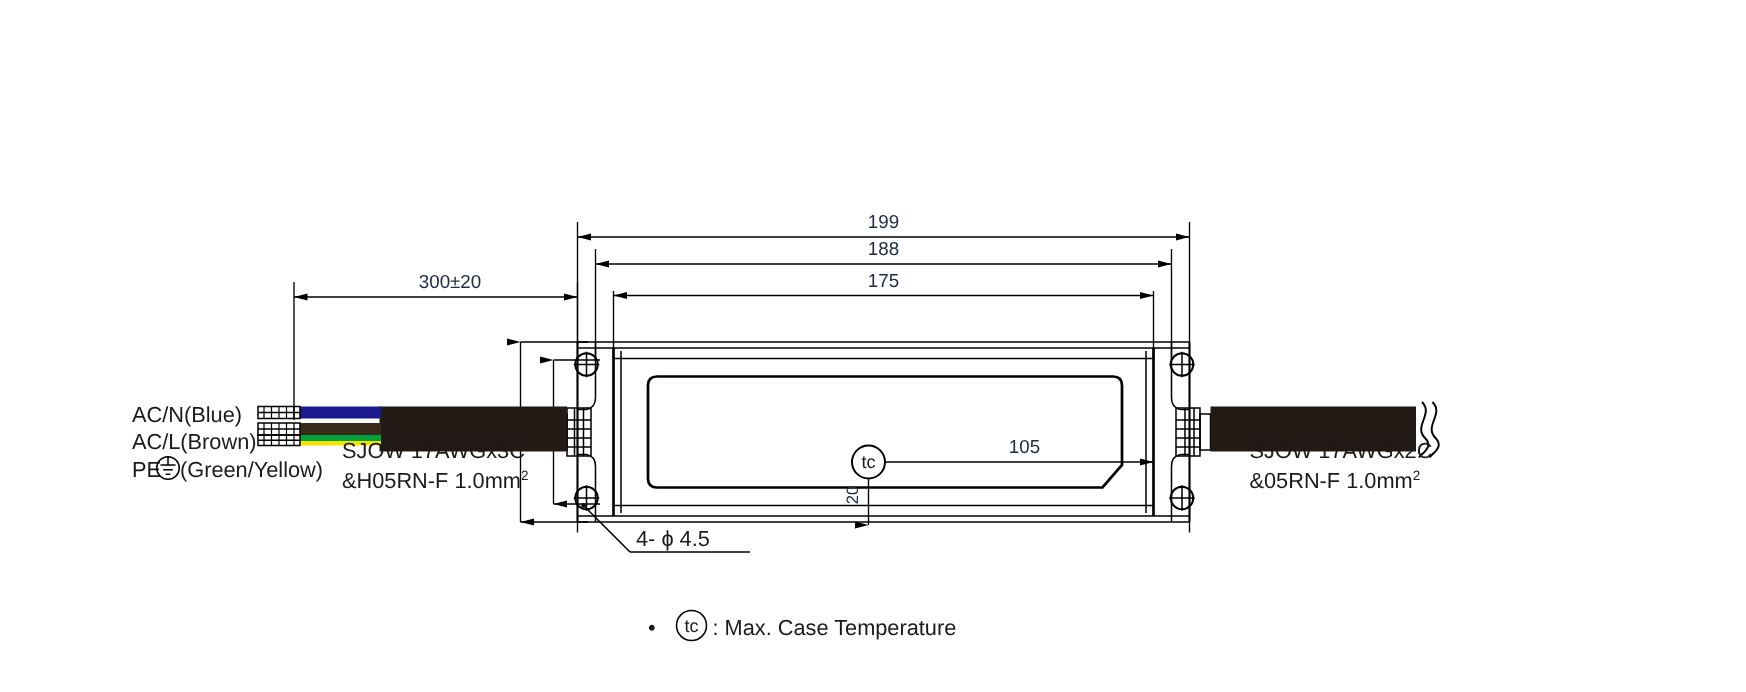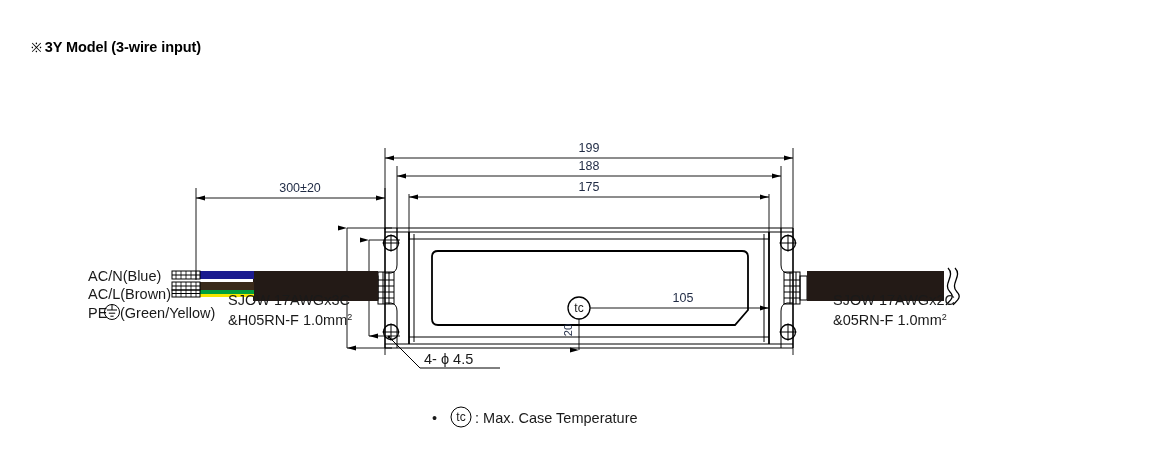--- a/index.html
+++ b/index.html
@@ -89,23 +89,20 @@
     stroke: #000000;
     stroke-width: 0.9;
     fill: none;
   }
 </style>
 </head>
 <body>
 
 <div id="page">
 
-  <div class="heading">
-    <span class="mark">※</span><span>3Y Model (3-wire input)</span>
-  </div>
 
   <svg class="draw" viewBox="0 0 1164 461">
     <defs>
       <marker id="arrL" markerWidth="10" markerHeight="8" refX="9" refY="4" orient="auto" markerUnits="userSpaceOnUse">
         <path d="M9,4 L0,1.6 L0,6.4 Z" fill="#000"></path>
       </marker>
       <marker id="arrR" markerWidth="10" markerHeight="8" refX="1" refY="4" orient="auto" markerUnits="userSpaceOnUse">
         <path d="M1,4 L10,1.6 L10,6.4 Z" fill="#000"></path>
       </marker>
       <marker id="arrU" markerWidth="8" markerHeight="10" refX="4" refY="9" orient="auto" markerUnits="userSpaceOnUse">

